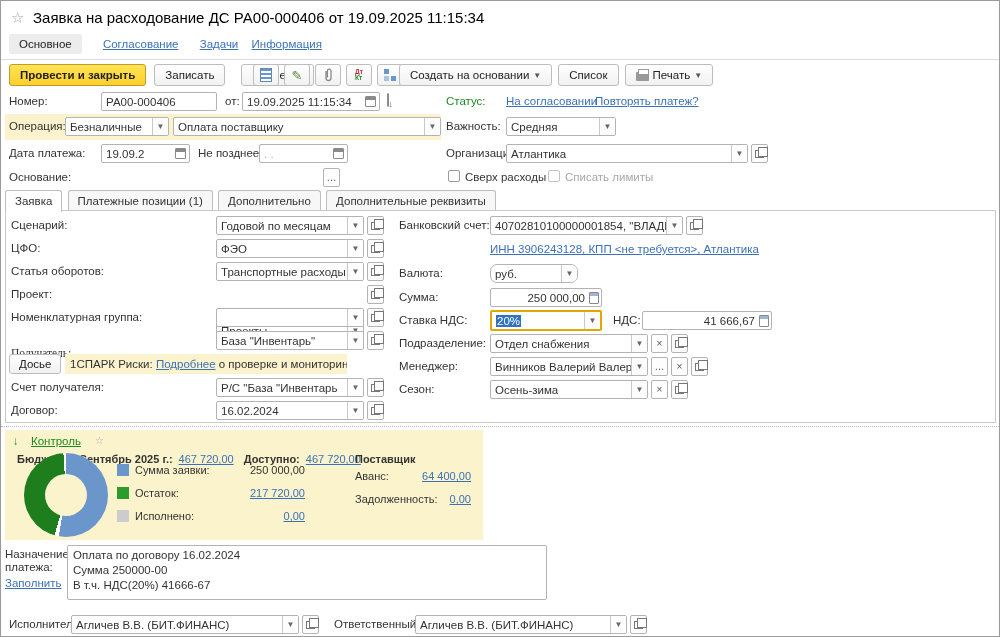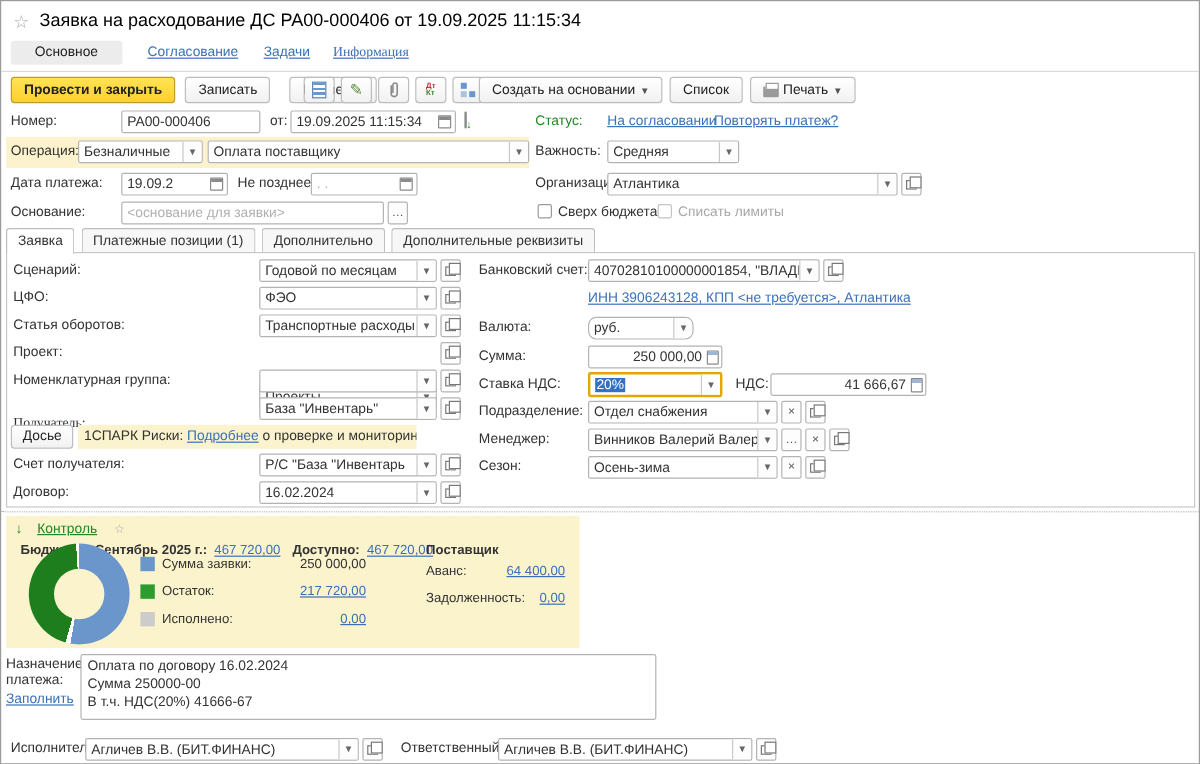--- a/index.html
+++ b/index.html
@@ -34,21 +34,21 @@
              background:linear-gradient(#9db6d8 0 3px,#fff 3px); }
   .cb { position:absolute; width:12px; height:12px; border:1px solid #9a9a9a; border-radius:2px; background:#fff; }
   
   .btn { display:inline-flex; align-items:center; gap:4px; height:22px; padding:0 10px;
          border:1px solid #bdbdbd; border-radius:3px; background:linear-gradient(#ffffff,#f1f1f1);
          font-size:11.5px; color:#222; cursor:pointer; white-space:nowrap; }
   .btn-primary { border:1px solid #c29b27; background:linear-gradient(#ffe354,#ffd02e); font-weight:bold; }
   .icon-btn { width:26px; padding:0; justify-content:center; }
   .caret { font-size:8px; color:#555; }
   
-  .navtab-active { display:inline-block; padding:4px 20px; background:#ececec; border-radius:3px; color:#222; }
+  .navtab-active { display:inline-block; padding:4px 10px; background:#ececec; border-radius:3px; color:#222; }
   
   .doctab { display:inline-block; padding:4px 9px 3px; border:1px solid #bdbdbd; border-bottom:none;
             border-radius:3px 3px 0 0; background:#f7f7f7; color:#333; margin-right:2px; cursor:pointer; }
   .doctab.active { background:#fff; position:relative; z-index:2; height:22px; }
   .panel { position:absolute; left:4px; top:209px; width:991px; height:213px; border:1px solid #c9c9c9; background:#fff; }
   .yellow-row { position:absolute; background:#fcf3ce; }
   .hint { background:#fbf3cd; }
   
   #control-block { position:absolute; left:4px; top:429px; width:478px; height:110px; background:#faf3cc; }
   .donut { position:absolute; border-radius:50%;
@@ -81,21 +81,21 @@
 
   
   <span class="lbl star" style="left:10px; top:8px; font-size:15px;">☆</span>
   <div class="lbl" style="left:32px; top:8px; font-size:15px; color:#000;">Заявка на расходование ДС РА00-000406 от 19.09.2025 11:15:34</div>
 
   
   <div class="abs" style="left:8px; top:33px;">
     <span class="navtab-active">Основное</span>
     <span class="link" style="margin-left:18px;">Согласование</span>
     <span class="link" style="margin-left:18px;">Задачи</span>
-    <span class="link" style="margin-left:16px;font-family:Liberation Serif, serif;">Информация</span>
+    <span class="link" style="margin-left:10px;">Информация</span>
   </div>
   <div class="hline" style="left:0; top:58px; width:998px;"></div>
 
   
   <div class="abs" style="left:8px; top:63px; display:flex; gap:8px;">
     <span class="btn btn-primary">Провести и закрыть</span>
     <span class="btn">Записать</span>
     <span class="btn" style="margin-left:8px;">Провести</span>
   </div>
   <div class="abs" style="left:252px; top:63px; display:flex; gap:5px;">
@@ -181,26 +181,23 @@
   <div class="fld" style="left:505px; top:143px; width:242px;">
     <span class="txt">Атлантика</span>
       <span class="dd">▼</span>
   </div>
   <span class="sqbtn" style="left:750px; top:143px;">
       <span class="open-ic"></span>
     </span>
 
   
   <span class="lbl" style="left:8px; top:170px;">Основание:</span>
-  <div class="fld" style="left:100px; top:167px; width:219px;">
-    <span class="txt ph">&lt;основание для заявки&gt;</span>
-  </div>
   <span class="sqbtn" style="left:322px; top:167px;">…</span>
   <span class="cb" style="left:447px; top:169px;"></span>
-  <span class="lbl" style="left:464px; top:170px;">Сверх бюджета</span>
+  <span class="lbl" style="left:464px; top:170px;">Сверх расходы</span>
   <span class="cb" style="left:547px; top:169px; border-color:#c4c4c4;"></span>
   <span class="lbl" style="left:564px; top:170px; color:#a8a8a8;">Списать лимиты</span>
 
   
   <div class="abs" style="left:4px; top:189px; height:22px;">
     <span class="doctab active">Заявка</span>
     <span class="doctab">Платежные позиции (1)</span>
     <span class="doctab">Дополнительно</span>
     <span class="doctab">Дополнительные реквизиты</span>
   </div>

